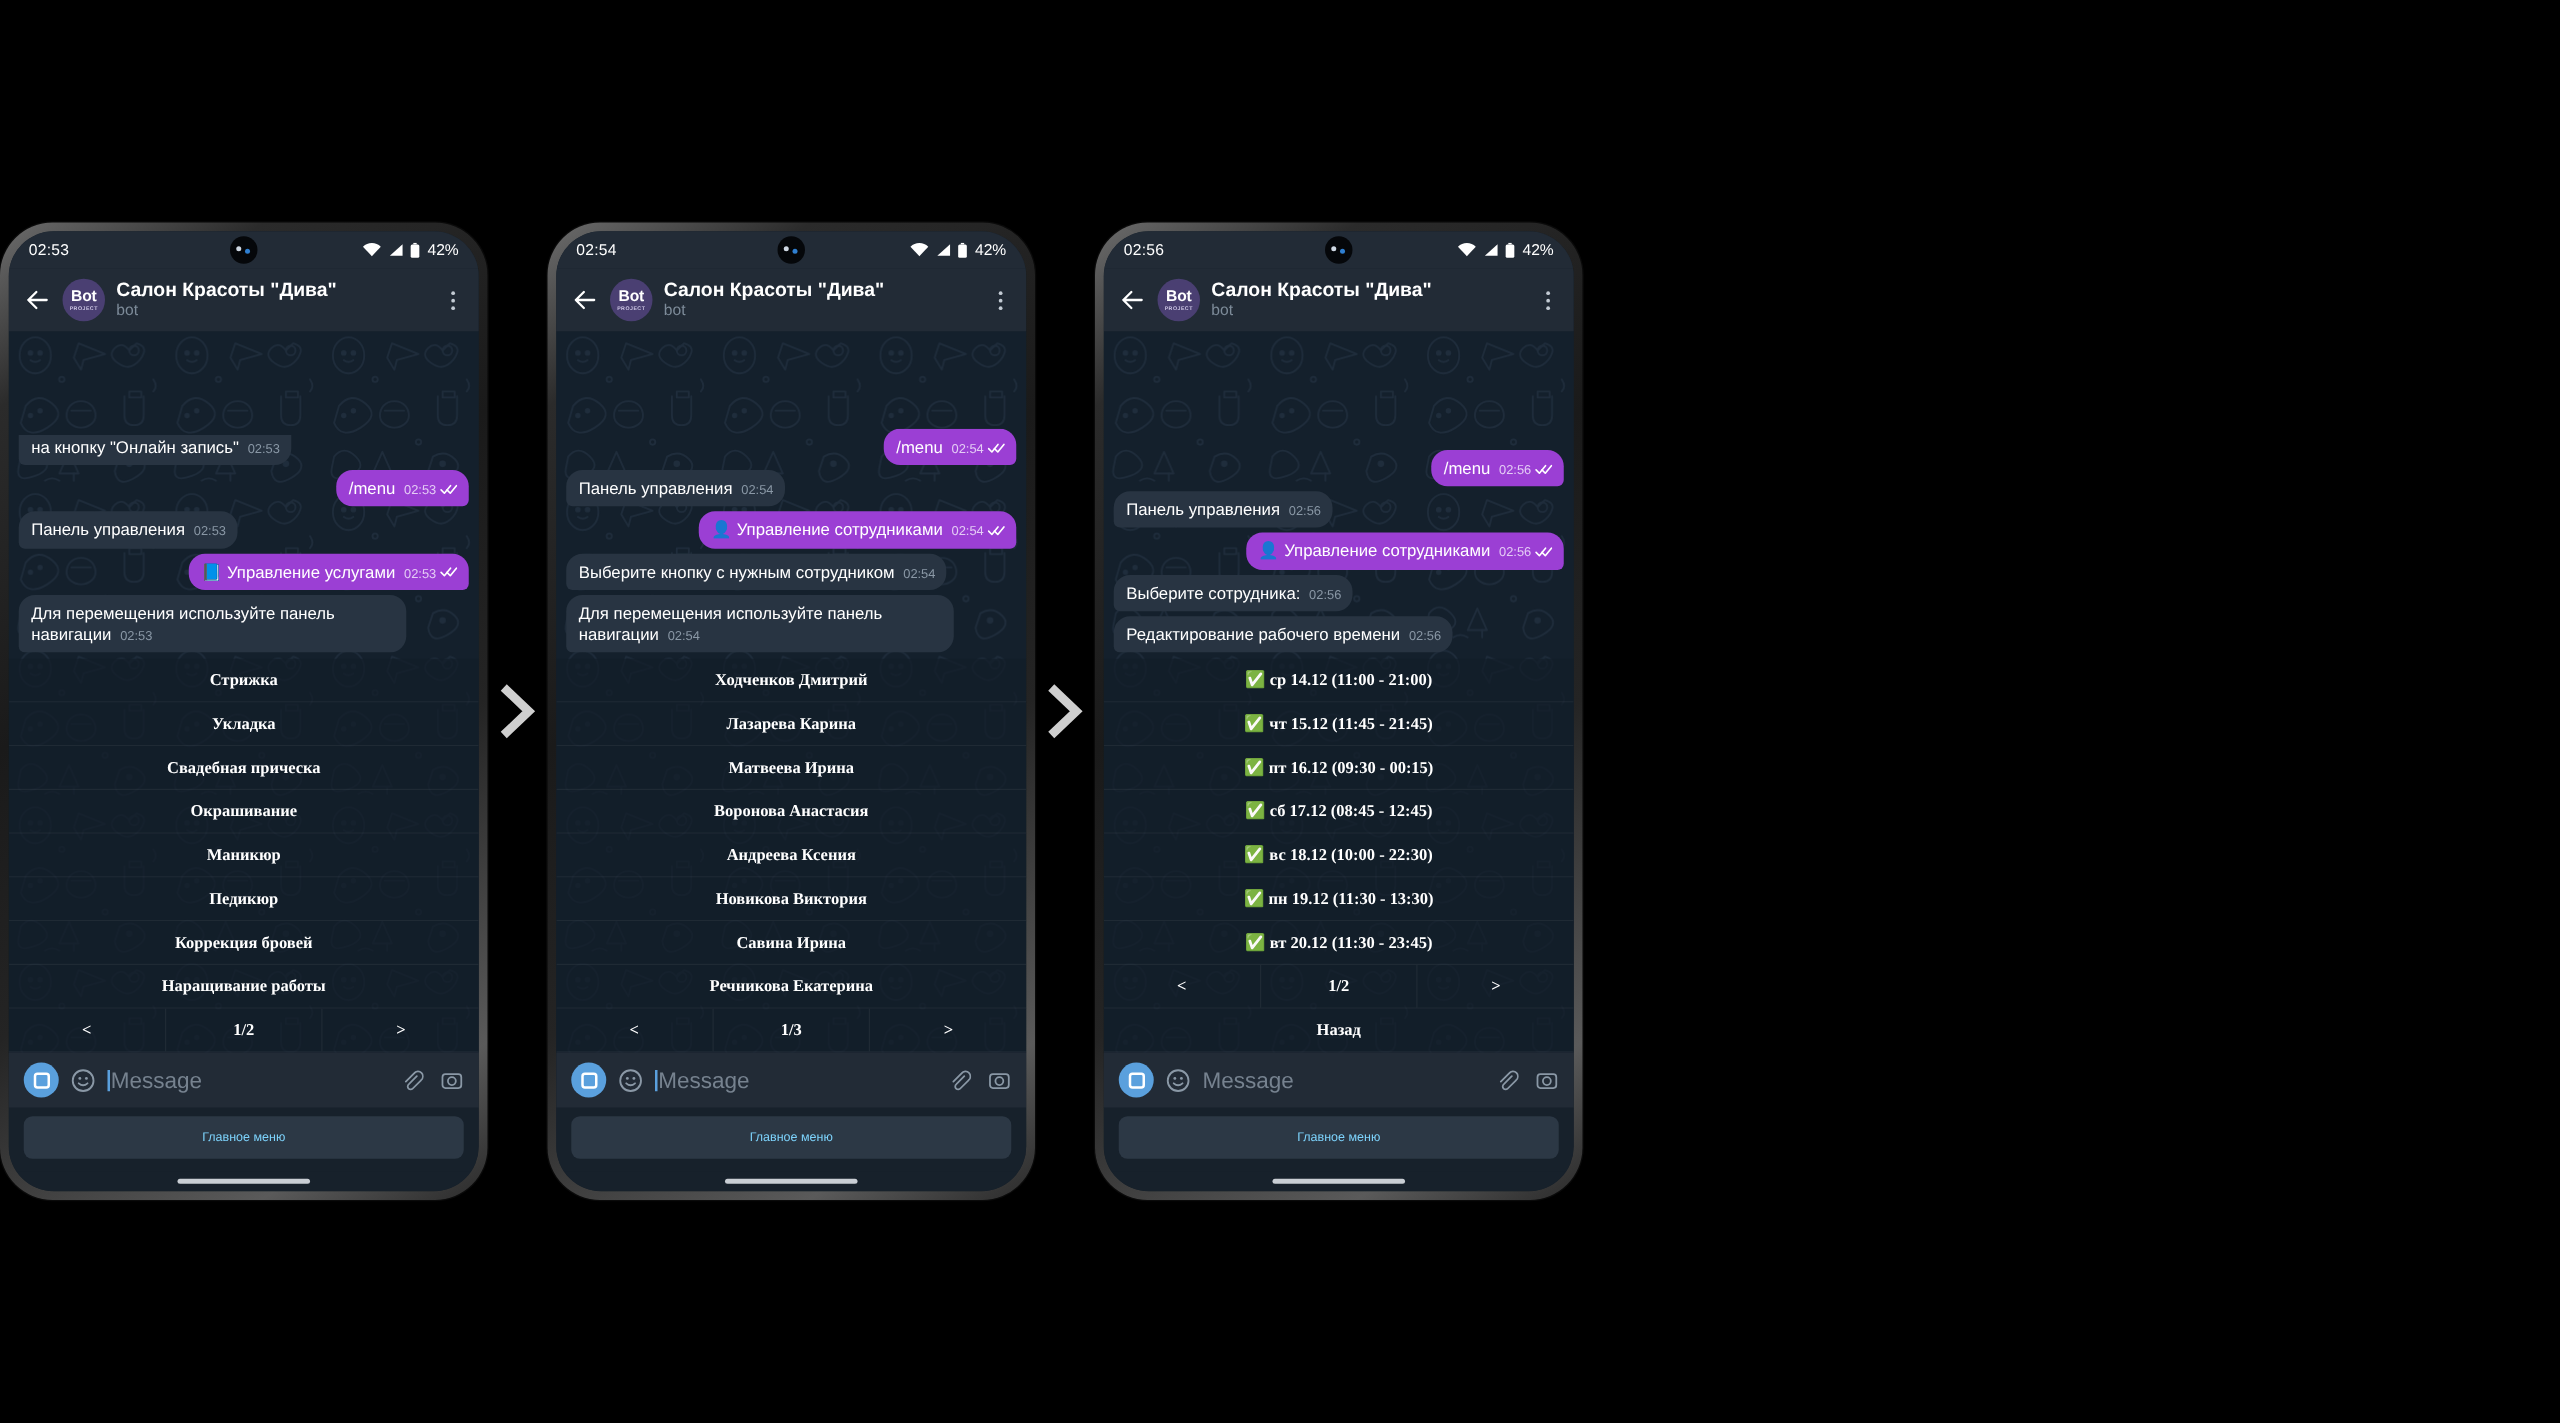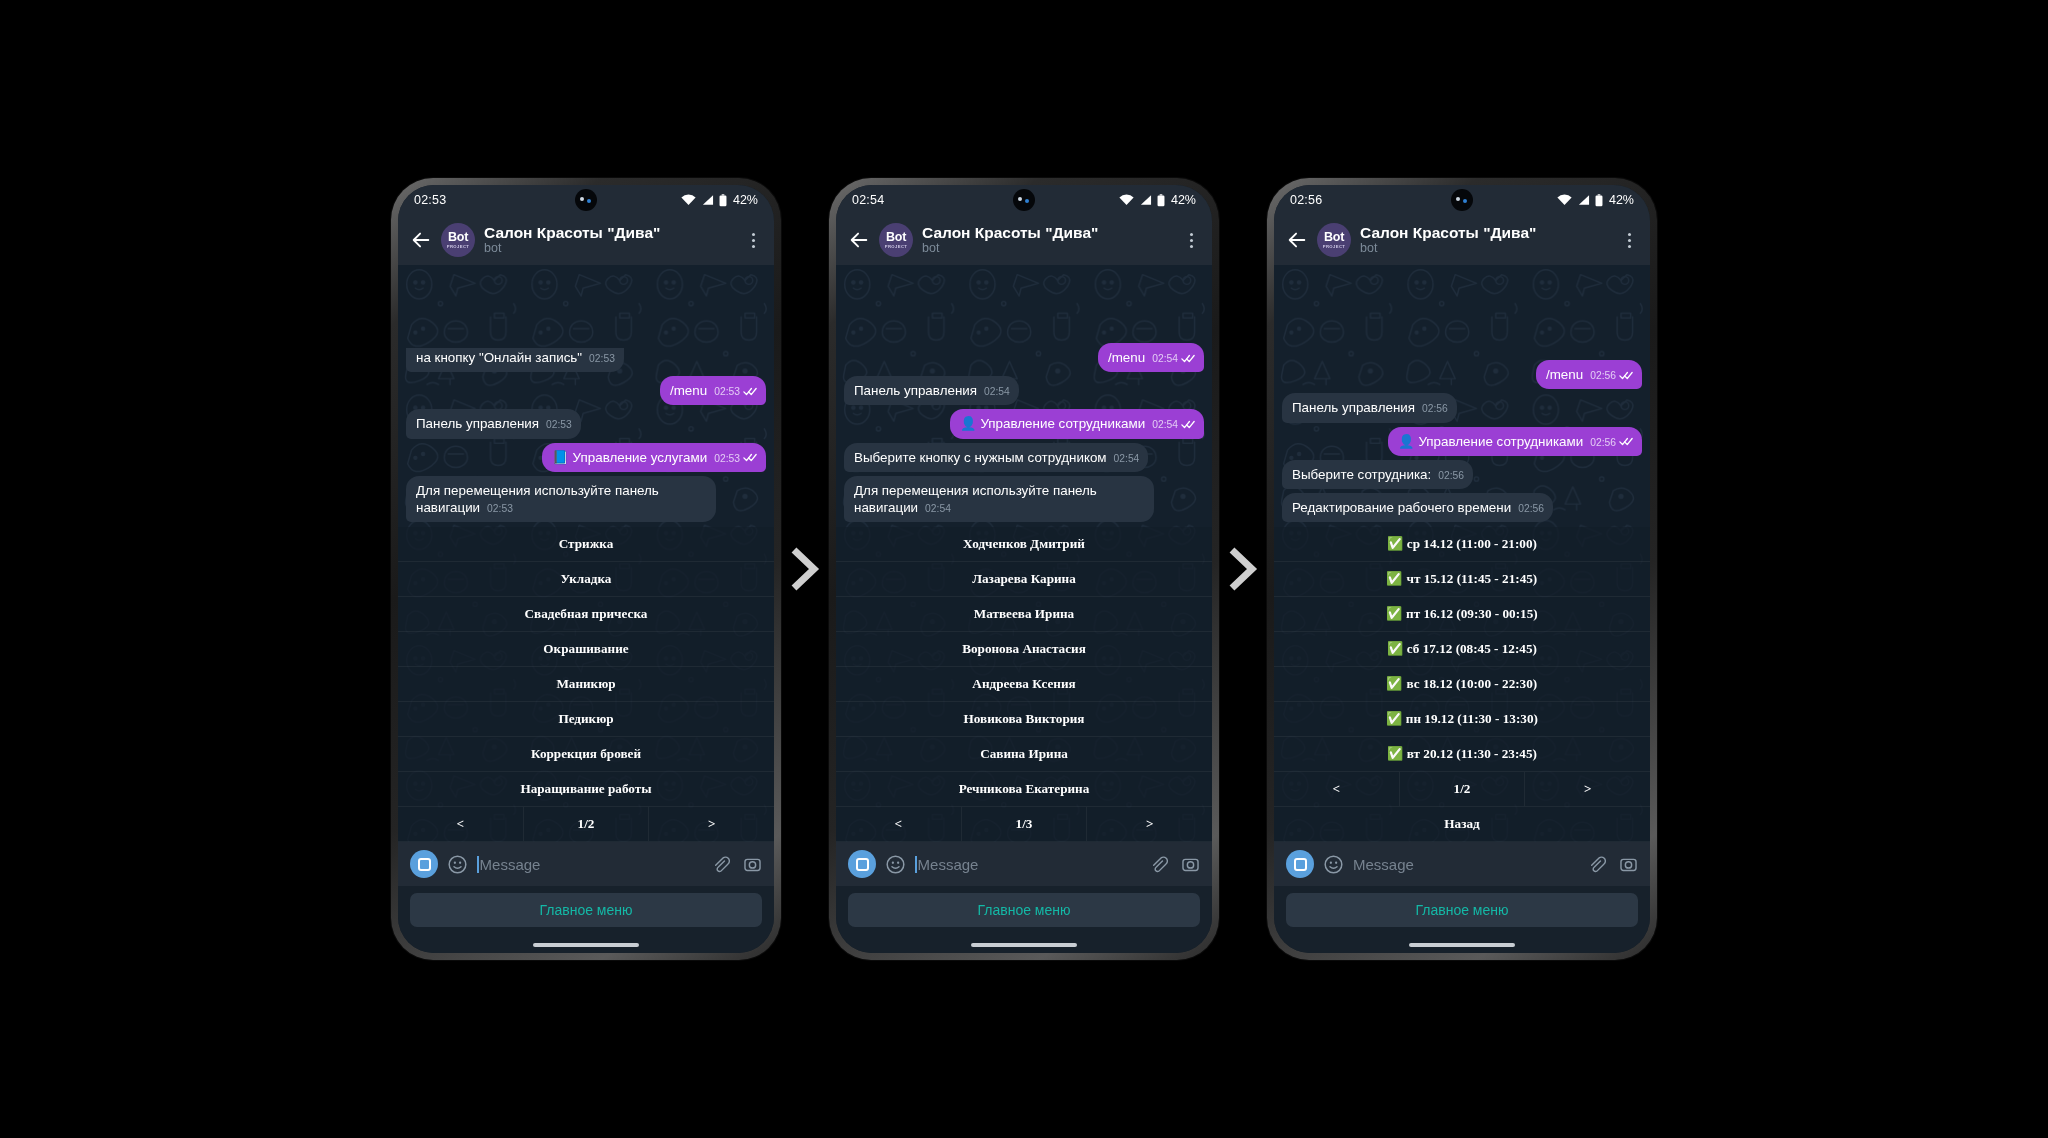--- a/index.html
+++ b/index.html
@@ -8,21 +8,20 @@
     background: #000;
     font-family: "Liberation Sans", sans-serif;
     overflow: hidden;
   }
   .stage {
     position: relative;
     width: 2048px; height: 1138px;
     background: #000;
     display: flex;
     align-items: center;
-    justify-content: center;
     gap: 0px;
   }
 
   
   .phone {
     position: relative;
     width: 390px;
     height: 782px;
     border-radius: 42px;
     background: linear-gradient(145deg,#6d6d6d 0%, #2b2b2b 14%, #1a1a1a 40%, #242424 62%, #5a5a5a 88%, #2a2a2a 100%);
@@ -227,35 +226,35 @@
     background: #5aa0dd;
     display: flex; align-items: center; justify-content: center;
     flex: 0 0 auto;
   }
   .kbd-toggle span {
     width: 13px; height: 13px; border: 2px solid #fff; border-radius: 3px; display:block;
   }
   .emoji-ico { width: 21px; height: 21px; flex: 0 0 auto; }
   .msg-field { flex: 1 1 auto; display: flex; align-items: center; gap: 1px; min-width:0; }
   .caret { width: 1.6px; height: 17px; background: #5aa0dd; flex: 0 0 auto; }
-  .ph { color: #76828f; font-size: 15px; }
+  .ph { color: #76828f; font-size: 18px; }
   .ic-right { display: flex; align-items: center; gap: 13px; flex: 0 0 auto; }
 
   
   .mainmenu-wrap {
     flex: 0 0 auto;
     background: #17212b;
     padding: 7px 12px 10px;
   }
   .mainmenu {
     height: 34px;
     background: #2c3845;
     border-radius: 7px;
     display: flex; align-items: center; justify-content: center;
-    color: #14b8a6; font-size: 14px;
+    color: #7dd3fc; font-size: 10px;
   }
   .homebar {
     flex: 0 0 auto;
     height: 16px;
     background: #17212b;
     display: flex; align-items: center; justify-content: center;
   }
   .homebar i { width: 106px; height: 3.5px; border-radius: 2px; background: #c9ced4; display:block; }
 
   

